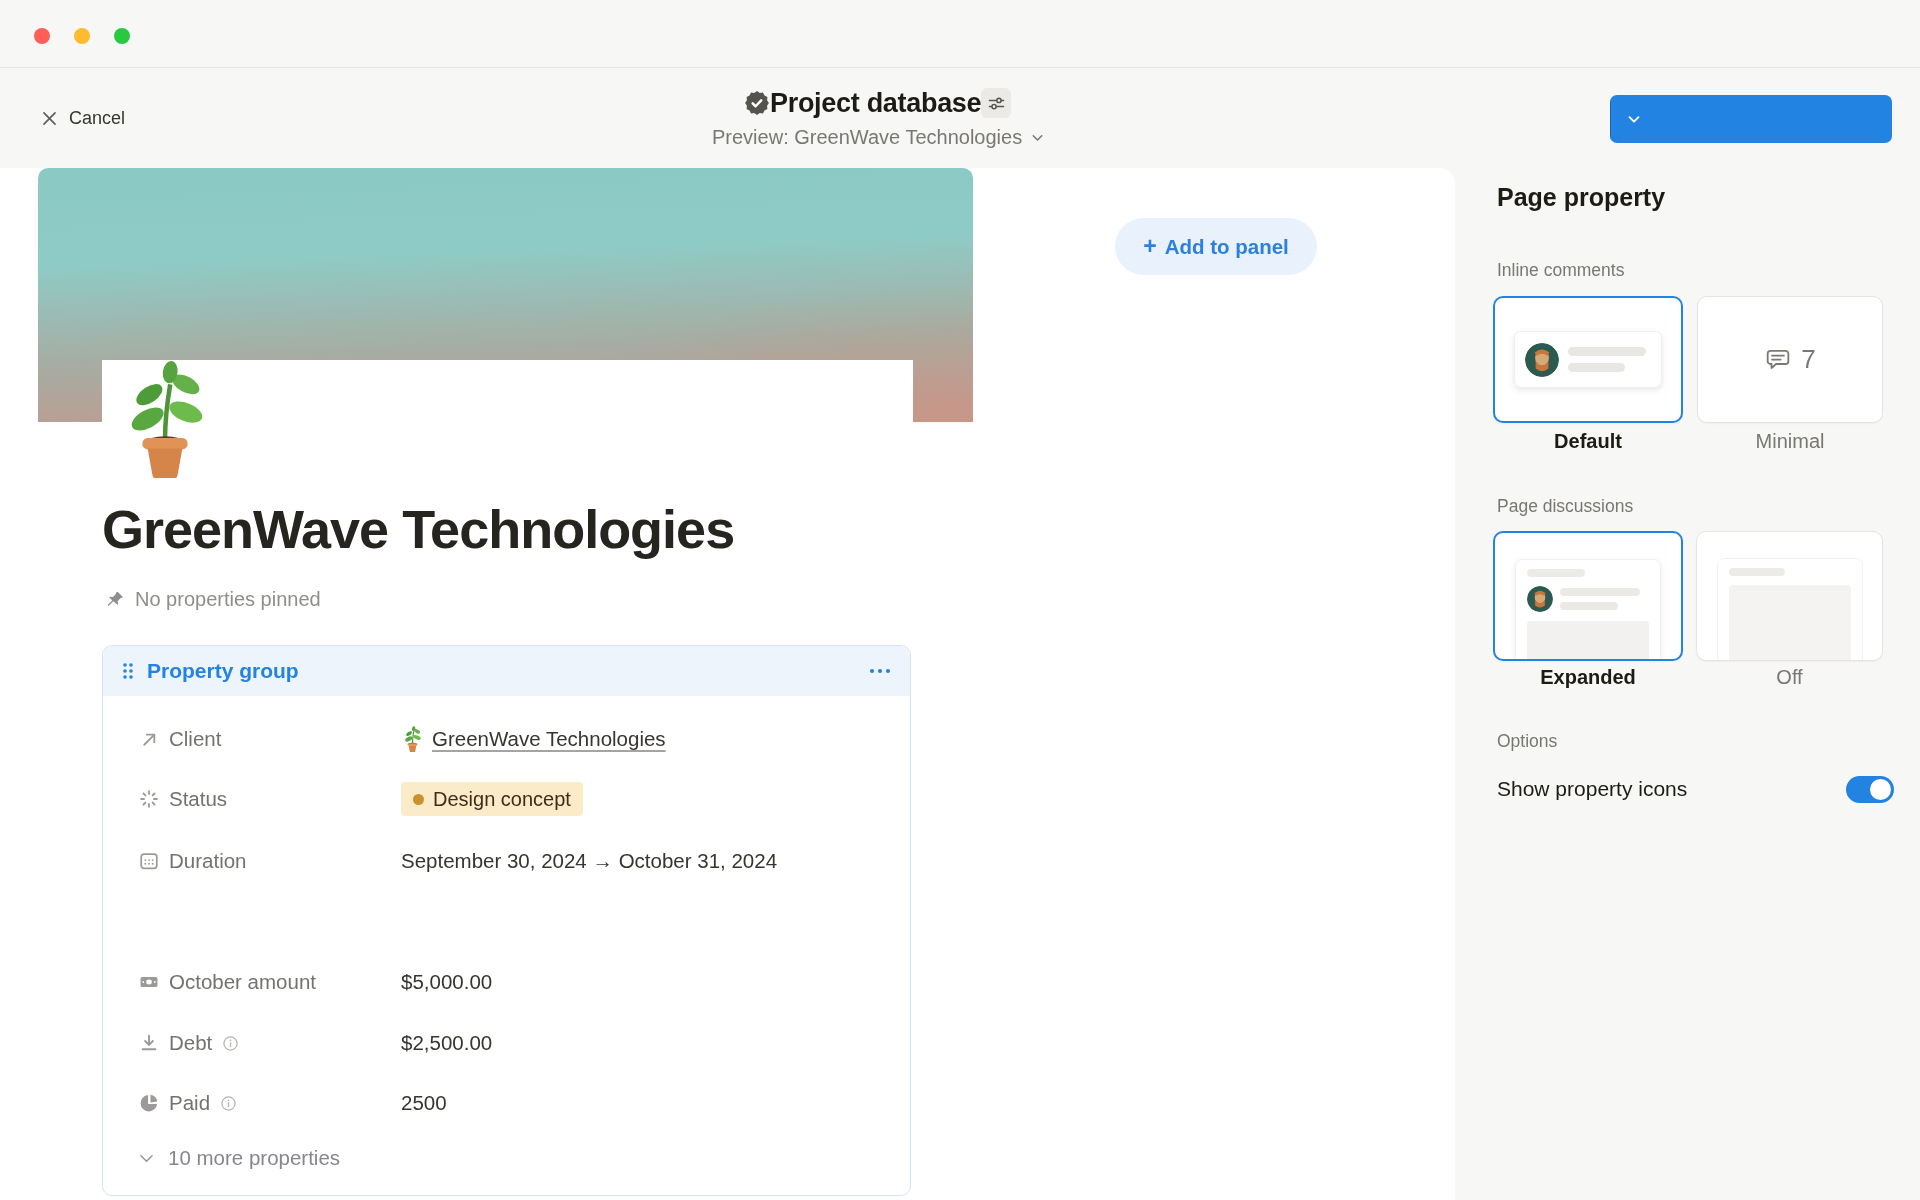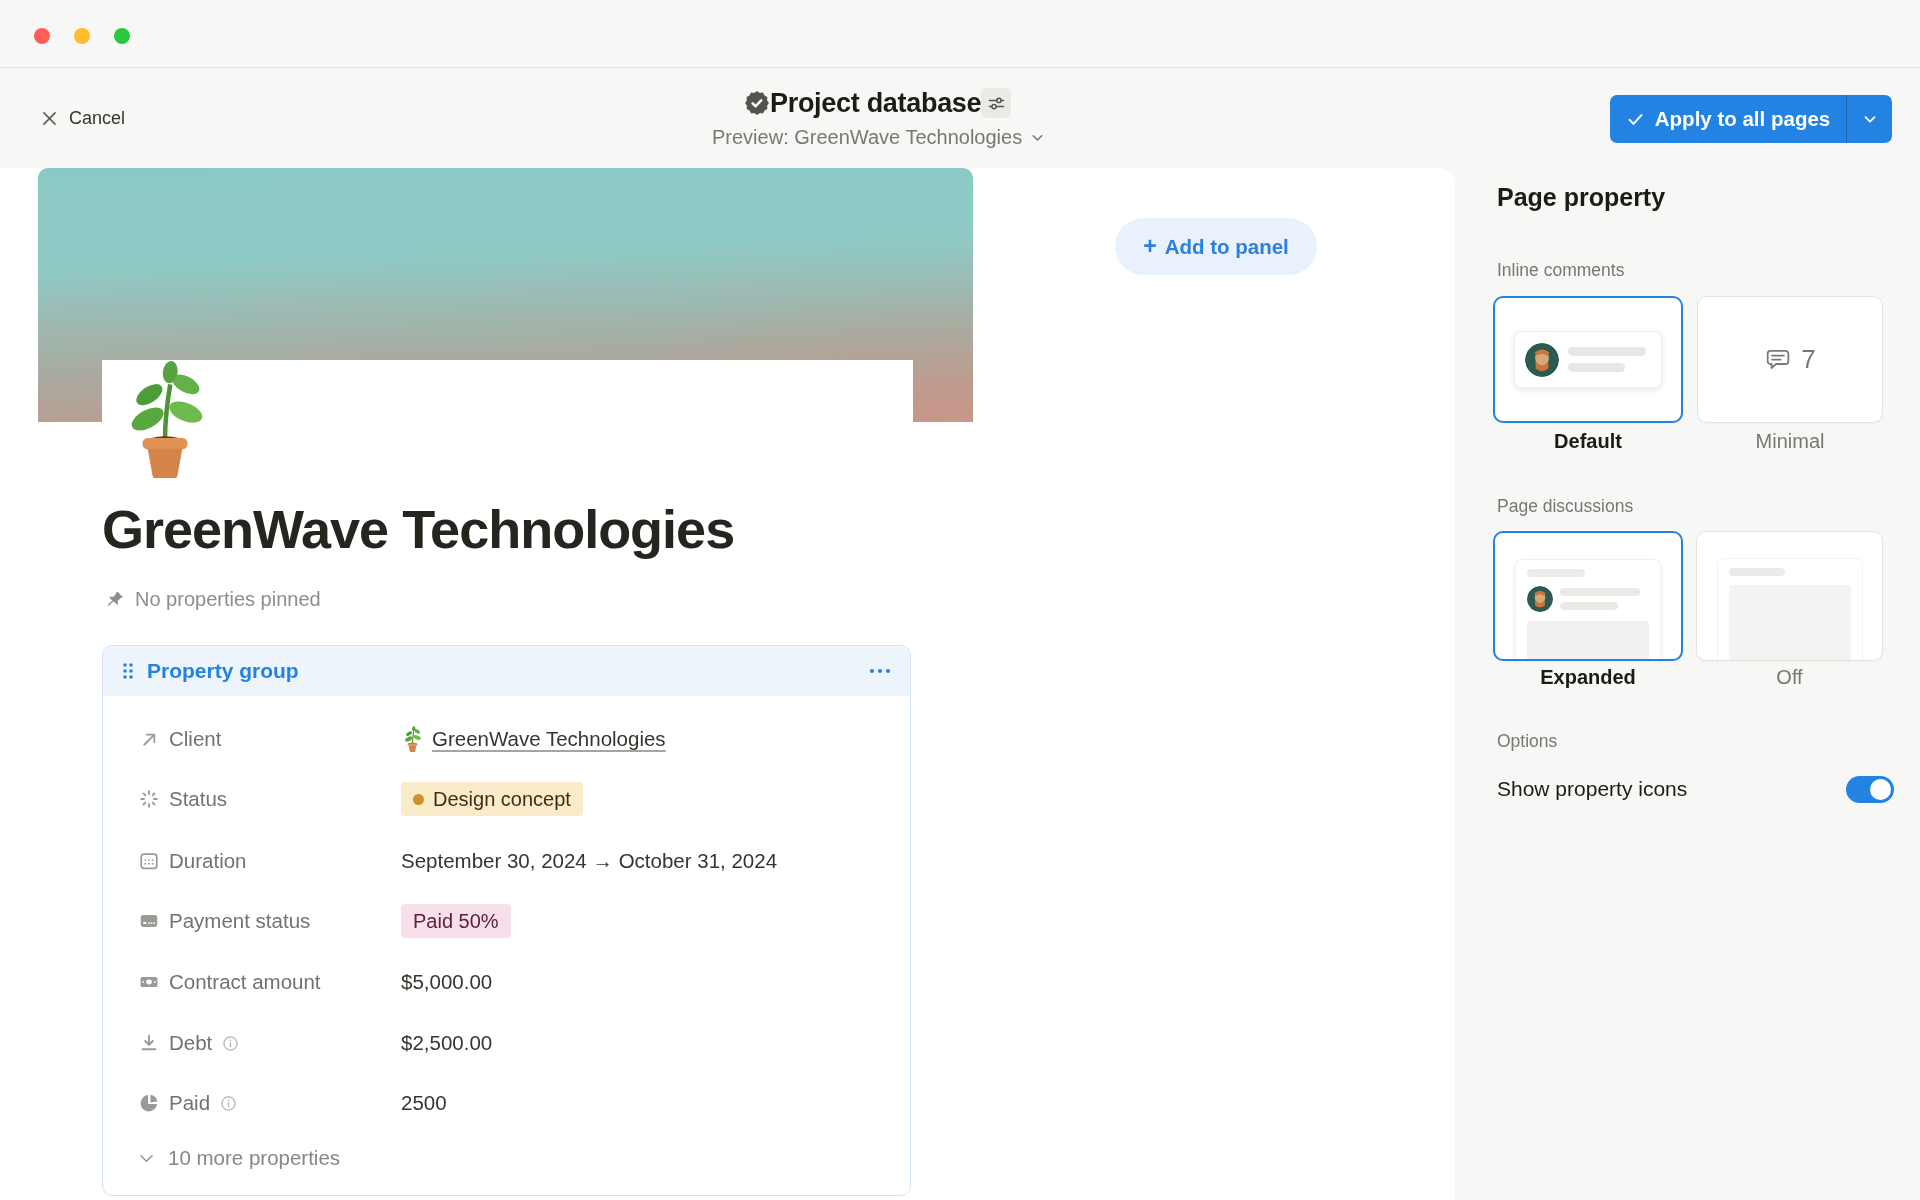--- a/index.html
+++ b/index.html
@@ -115,26 +115,20 @@
   </div>
 
   <div class="previewrow">
     <span>Preview: GreenWave Technologies</span>
     <svg width="17" height="17" viewBox="0 0 24 24" stroke="#787774" stroke-width="2.2" fill="none" stroke-linecap="round" stroke-linejoin="round">
         <polyline points="6,9.5 12,15.5 18,9.5"></polyline>
       </svg>
   </div>
 
   <div class="applybtn">
-    <div class="applymain">
-      <svg width="19" height="19" viewBox="0 0 24 24" stroke="#fff" stroke-width="2.6" fill="none" stroke-linecap="round" stroke-linejoin="round">
-          <polyline points="4.5,12.5 9.5,17.5 19.5,6.5"></polyline>
-        </svg>
-      <span>Apply to all pages</span>
-    </div>
     <div class="applysep"></div>
     <div class="applydd">
       <svg width="18" height="18" viewBox="0 0 24 24" stroke="#fff" stroke-width="2.4" fill="none" stroke-linecap="round" stroke-linejoin="round">
           <polyline points="6,9.5 12,15.5 18,9.5"></polyline>
         </svg>
     </div>
   </div>
 
   <div class="panel">
     <div class="cover"></div>
@@ -245,48 +239,31 @@
                 <circle cx="16" cy="15" r="1"></circle>
               </g>
             </svg>
         </span>
         <span class="plabel">Duration</span>
         <span class="pval">
             <span>September 30, 2024 → October 31, 2024</span>
           </span>
       </div>
 
-      <div class="prow" style="top:258px">
-        <span class="picon">
-          <svg width="22" height="22" viewBox="0 0 24 24">
-              <rect x="3" y="5.5" width="18" height="13" rx="2.6" fill="#9B9A97"></rect>
-              <rect x="5.7" y="13" width="3.4" height="2.4" rx="0.7" fill="#fff"></rect>
-              <circle cx="12" cy="14.2" r="0.95" fill="#fff"></circle>
-              <circle cx="14.8" cy="14.2" r="0.95" fill="#fff"></circle>
-              <circle cx="17.6" cy="14.2" r="0.95" fill="#fff"></circle>
-            </svg>
-        </span>
-        <span class="plabel">Payment status</span>
-        <span class="pval">
-          <span class="badge pink">
-              <span>Paid 50%</span>
-            </span>
-        </span>
-      </div>
 
       <div class="prow" style="top:319px">
         <span class="picon">
           <svg width="22" height="22" viewBox="0 0 24 24">
               <rect x="2.8" y="6.5" width="18.4" height="11" rx="1.8" fill="#9B9A97"></rect>
               <ellipse cx="12" cy="12" rx="3.1" ry="2.6" fill="#fff"></ellipse>
               <rect x="4.9" y="11" width="1.6" height="2" rx="0.5" fill="#fff"></rect>
               <rect x="17.5" y="11" width="1.6" height="2" rx="0.5" fill="#fff"></rect>
             </svg>
         </span>
-        <span class="plabel">Contract amount</span>
+        <span class="plabel">October amount</span>
         <span class="pval">
             <span>$5,000.00</span>
           </span>
       </div>
 
       <div class="prow" style="top:380px">
         <span class="picon">
           <svg width="22" height="22" viewBox="0 0 24 24" stroke="#9B9A97" stroke-width="2.1" fill="none" stroke-linecap="round" stroke-linejoin="round">
               <line x1="12" y1="4" x2="12" y2="13.5"></line>
               <polyline points="7.8,9.8 12,14 16.2,9.8"></polyline>

